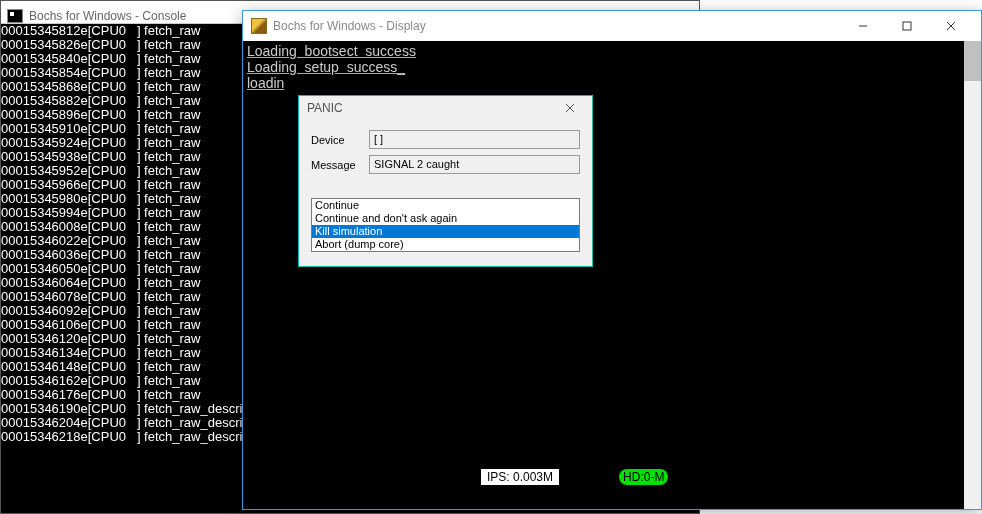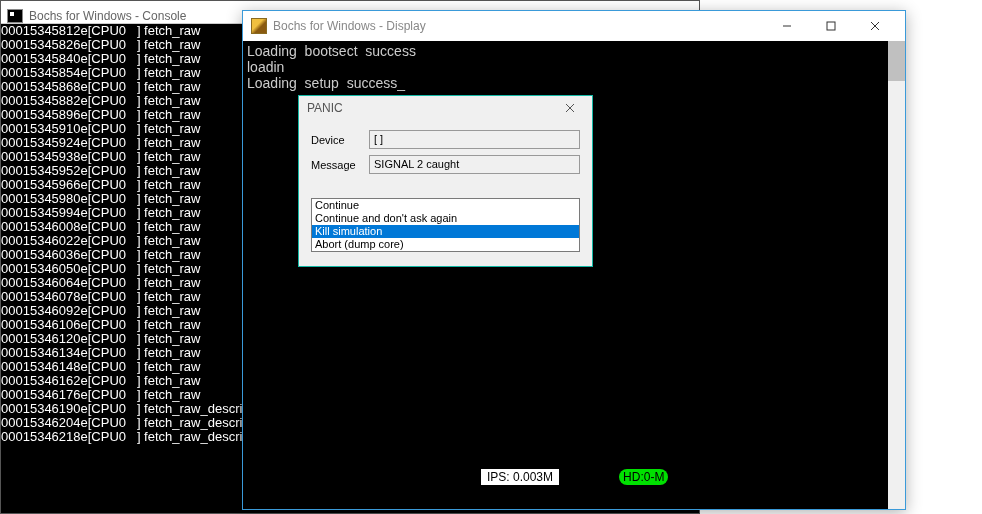--- a/index.html
+++ b/index.html
@@ -5,27 +5,27 @@
 * { margin: 0; padding: 0; box-sizing: border-box; font-family: "Segoe UI", Tahoma, sans-serif; }
 body { width: 982px; height: 514px; overflow: hidden; background: #fff; position: relative; font-size: 12px; }
 
 .console-window { position: absolute; left: 0; top: 0; width: 700px; height: 514px; background: #000; border: 1px solid #555; }
 .console-title { height: 23px; background: #fff; border-bottom: 1px solid #ccc; display: flex; align-items: flex-end; padding: 0 6px; color: #666; font-size: 12px; }
 .console-title .cicon { width: 16px; height: 14px; background: #000; border: 1px solid #888; margin-right: 6px; position: relative; }
 .console-title .cicon::after { content: ""; position: absolute; left: 2px; top: 2px; width: 4px; height: 4px; background: #fff; }
 .console-body { position: absolute; left: 0; top: 23px; right: 0; bottom: 0; background: #000; color: #fff; font-family: "Lucida Console", Consolas, monospace; font-size: 13px; line-height: 14px; white-space: pre; overflow: hidden; padding: 0; }
 .console-line { display: block; }
 
-.display-window { position: absolute; left: 242px; top: 10px; width: 664px; height: 500px; background: #000; border: 1px solid #3a9ad9; box-shadow: 0 3px 15px rgba(0,0,0,0.3); }
+.display-window { position: absolute; left: 242px; top: 10px; width: 740px; height: 500px; background: #000; border: 1px solid #3a9ad9; box-shadow: 0 3px 15px rgba(0,0,0,0.3); }
 .display-title { height: 30px; background: #fff; display: flex; align-items: center; padding: 0 8px; color: #888; font-size: 12px; }
 .display-title .bicon { width: 16px; height: 16px; margin-right: 6px; background: linear-gradient(135deg, #f0c040 40%, #8a5a10 60%); border: 1px solid #8a6a20; }
 .display-title .spacer { flex: 1; }
 .winbtn { width: 44px; height: 28px; display: inline-flex; align-items: center; justify-content: center; color: #666; font-size: 11px; }
 .winbtn svg { stroke: #333; stroke-width: 1; fill: none; }
-.display-body { position: absolute; left: 0; top: 30px; right: 17px; bottom: 0; background: #000; color: #aaa; font-family: "Lucida Console", Consolas, monospace; font-size: 14px; line-height: 16px; white-space: pre; padding: 2px 4px; }
+.display-body { position: absolute; left: 0; top: 30px; right: 17px; bottom: 0; background: #000; color: #aaa; font-family: "Lucida Console", Consolas, monospace; font-size: 14px; line-height: 16px; white-space: pre; padding: 2px 4px; text-decoration: underline; }
 .display-body .wline { display: block; color: #ccc; }
 .scrollbar-v { position: absolute; right: 0; top: 30px; bottom: 0; width: 17px; background: #f0f0f0; }
 .scrollbar-v .thumb { position: absolute; top: 0; left: 0; right: 0; height: 40px; background: #c0c0c0; }
 
 .status-strip { position: absolute; left: 238px; bottom: 23px; height: 18px; display: flex; align-items: center; font-family: "Lucida Console", monospace; font-size: 12px; }
 .status-ips { background: #fff; color: #000; padding: 1px 6px; }
 .status-hd { background: #00e000; color: #000; padding: 1px 4px; margin-left: 60px; border-radius: 8px; }
 
 .panic-dialog { position: absolute; left: 298px; top: 95px; width: 295px; background: #f0f0f0; border: 1px solid #14b8a6; box-shadow: 2px 2px 10px rgba(0,0,0,0.3); font-size: 11px; }
 .panic-title { height: 24px; display: flex; align-items: center; padding: 0 8px; color: #555; font-size: 12px; }
@@ -68,21 +68,21 @@
           <rect x="1" y="1" width="8" height="8"></rect>
         </svg>
       </span>
     <span class="winbtn">
         <svg width="10" height="10">
           <line x1="1" y1="1" x2="9" y2="9"></line>
           <line x1="9" y1="1" x2="1" y2="9"></line>
         </svg>
       </span>
   </div>
-  <div class="display-body" id="display-body"><span class="wline"></span><span class="wline"></span><span class="wline">Loading  bootsect  success</span><span class="wline">loadin</span><span class="wline">Loading  setup  success_</span></div>
+  <div class="display-body" id="display-body"><span class="wline"></span><span class="wline"></span><span class="wline">Loading  bootsect  success</span><span class="wline">Loading  setup  success_</span><span class="wline">loadin</span></div>
   <div class="scrollbar-v">
     <div class="thumb"></div>
   </div>
   <div class="status-strip">
     <span class="status-ips">IPS: 0.003M</span>
     <span class="status-hd">HD:0-M</span>
   </div>
 </div>
 
 <div class="panic-dialog">

